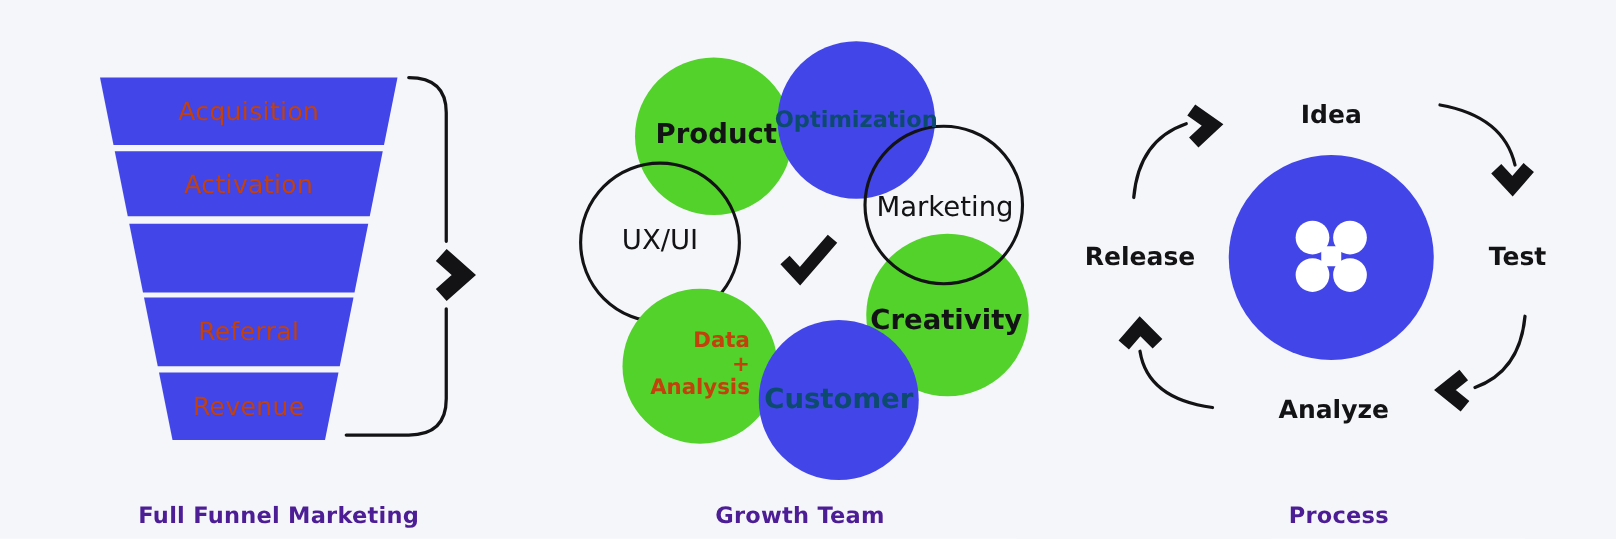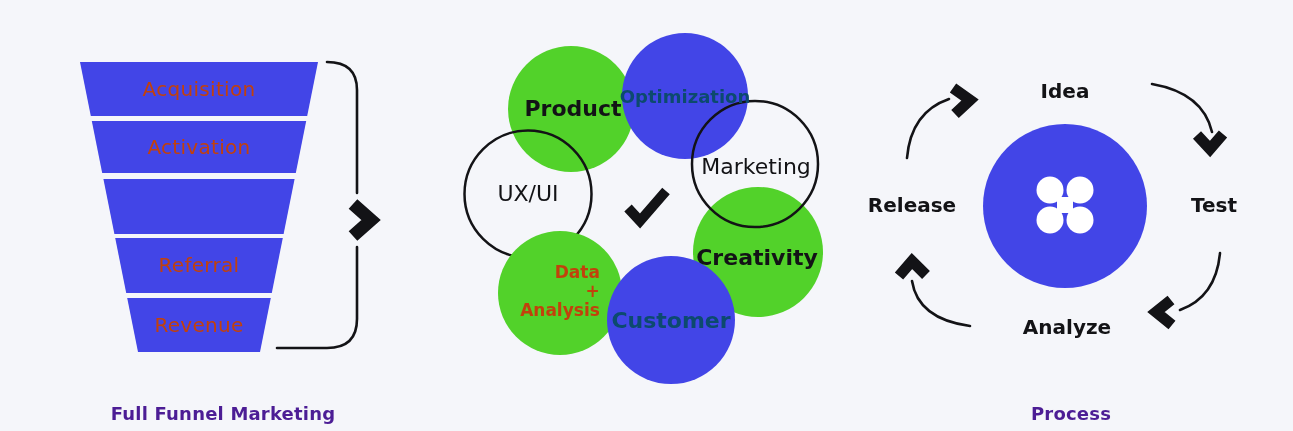--- a/index.html
+++ b/index.html
@@ -83,15 +83,16 @@
     <div>+</div>
     <div>Analysis</div>
   </div>
 
   <div class="lbl step-label" style="left:1065px;top:91px">Idea</div>
   <div class="lbl step-label" style="left:1214px;top:205px">Test</div>
   <div class="lbl step-label" style="left:1067px;top:327px">Analyze</div>
   <div class="lbl step-label" style="left:912px;top:205px">Release</div>
 
   <div class="lbl panel-title" style="left:223px;top:413px">Full Funnel Marketing</div>
+  <div class="lbl panel-title" style="left:640px;top:413px">Growth Team</div>
   <div class="lbl panel-title" style="left:1071px;top:413px">Process</div>
 
 </div>
 
 </body></html>

